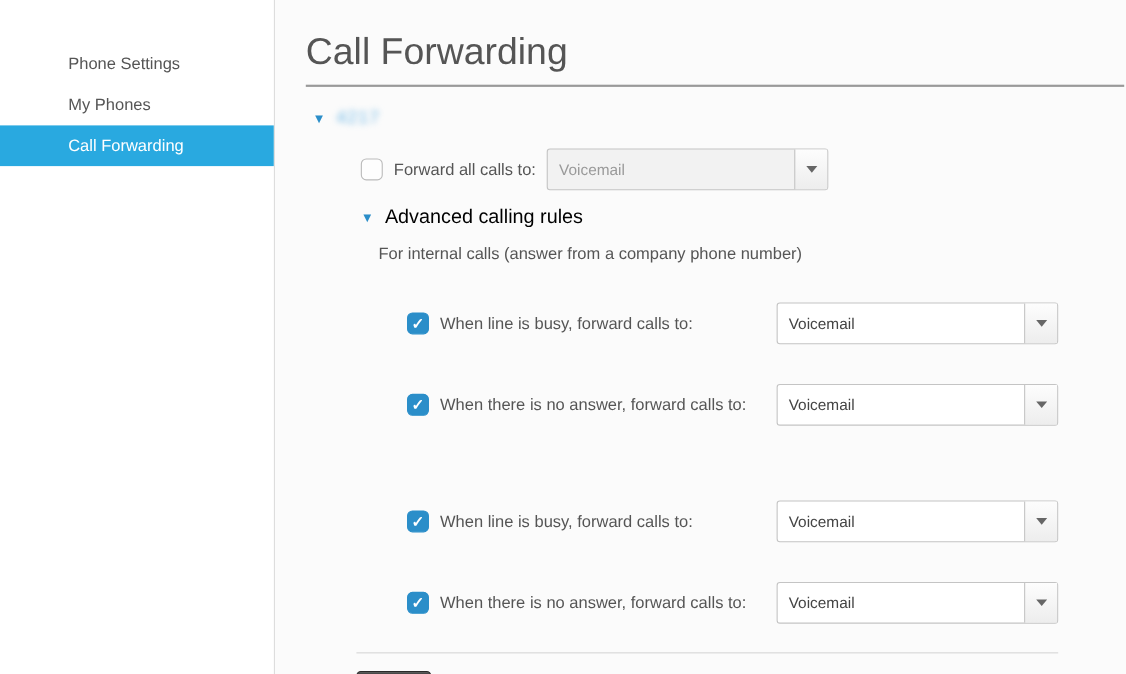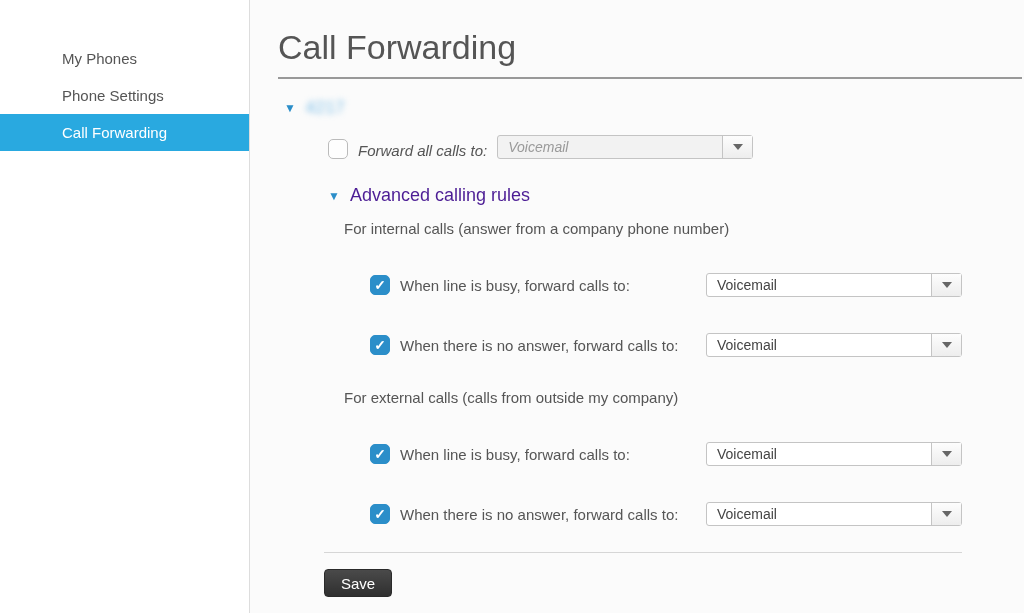--- a/index.html
+++ b/index.html
@@ -59,25 +59,24 @@
     }
     .blurred-label {
       color: #6fb8e6;
       filter: blur(3px);
       font-size: 16px;
       font-weight: 500;
       letter-spacing: 1px;
     }
     .forward-all-row {
       display: flex;
-      align-items: flex-end;
+      align-items: center;
       gap: 10px;
       margin-left: 44px;
-      margin-bottom: 26px;
-      font-style: italic;
+      margin-bottom: 14px;
     }
     .cbox {
       width: 20px;
       height: 20px;
       border: 1px solid #bbb;
       border-radius: 5px;
       background: #fefefe;
       display: inline-flex;
       align-items: center;
       justify-content: center;
@@ -94,21 +93,21 @@
       font-weight: bold;
     }
     .row-label {
       font-size: 15px;
       color: #555;
     }
     .select {
       display: inline-flex;
       align-items: center;
       justify-content: space-between;
-      height: 24px;
+      height: 38px;
       border: 1px solid #c4c4c4;
       border-radius: 3px;
       background: #fff;
       padding: 0 0 0 10px;
       cursor: pointer;
       min-width: 256px;
     }
     .select.disabled {
       background: #f2f2f2;
       color: #9a9a9a;
@@ -133,21 +132,21 @@
       border-top: 6px solid #666;
     }
     .adv-header {
       display: flex;
       align-items: center;
       gap: 10px;
       margin-left: 44px;
       margin-bottom: 14px;
     }
     .adv-title {
-      color: #4c1d95;
+      color: #000000;
       font-size: 18px;
     }
     .subgroup {
       margin-left: 60px;
     }
     .subgroup-title {
       font-size: 15px;
       color: #555;
       margin-bottom: 14px;
     }
@@ -191,22 +190,22 @@
     .btn-secondary {
       background: linear-gradient(#fdfdfd,#f0f0f0);
       color: #555;
       border: 1px solid #c0c0c0;
     }
   </style>
 </head>
 <body>
 
 <div class="sidebar">
+  <div class="sidebar-item">Phone Settings</div>
   <div class="sidebar-item">My Phones</div>
-  <div class="sidebar-item">Phone Settings</div>
   <div class="sidebar-item active">Call Forwarding</div>
 </div>
 
 <div class="main">
   <div class="page-title">Call Forwarding</div>
   <hr class="title-rule">
 
   <div class="section">
 
     <div class="collapse-row">
@@ -252,21 +251,20 @@
           <span class="select-btn">
               <span class="arr"></span>
             </span>
         </span>
       </div>
     </div>
 
     <div style="height:18px"></div>
 
     <div class="subgroup">
-      <div class="subgroup-title">For external calls (calls from outside my company)</div>
 
       <div class="rule-row">
         <span class="cbox checked"></span>
         <span class="row-label">When line is busy, forward calls to:</span>
         <span class="select">
           <span class="select-text">Voicemail</span>
           <span class="select-btn">
               <span class="arr"></span>
             </span>
         </span>

